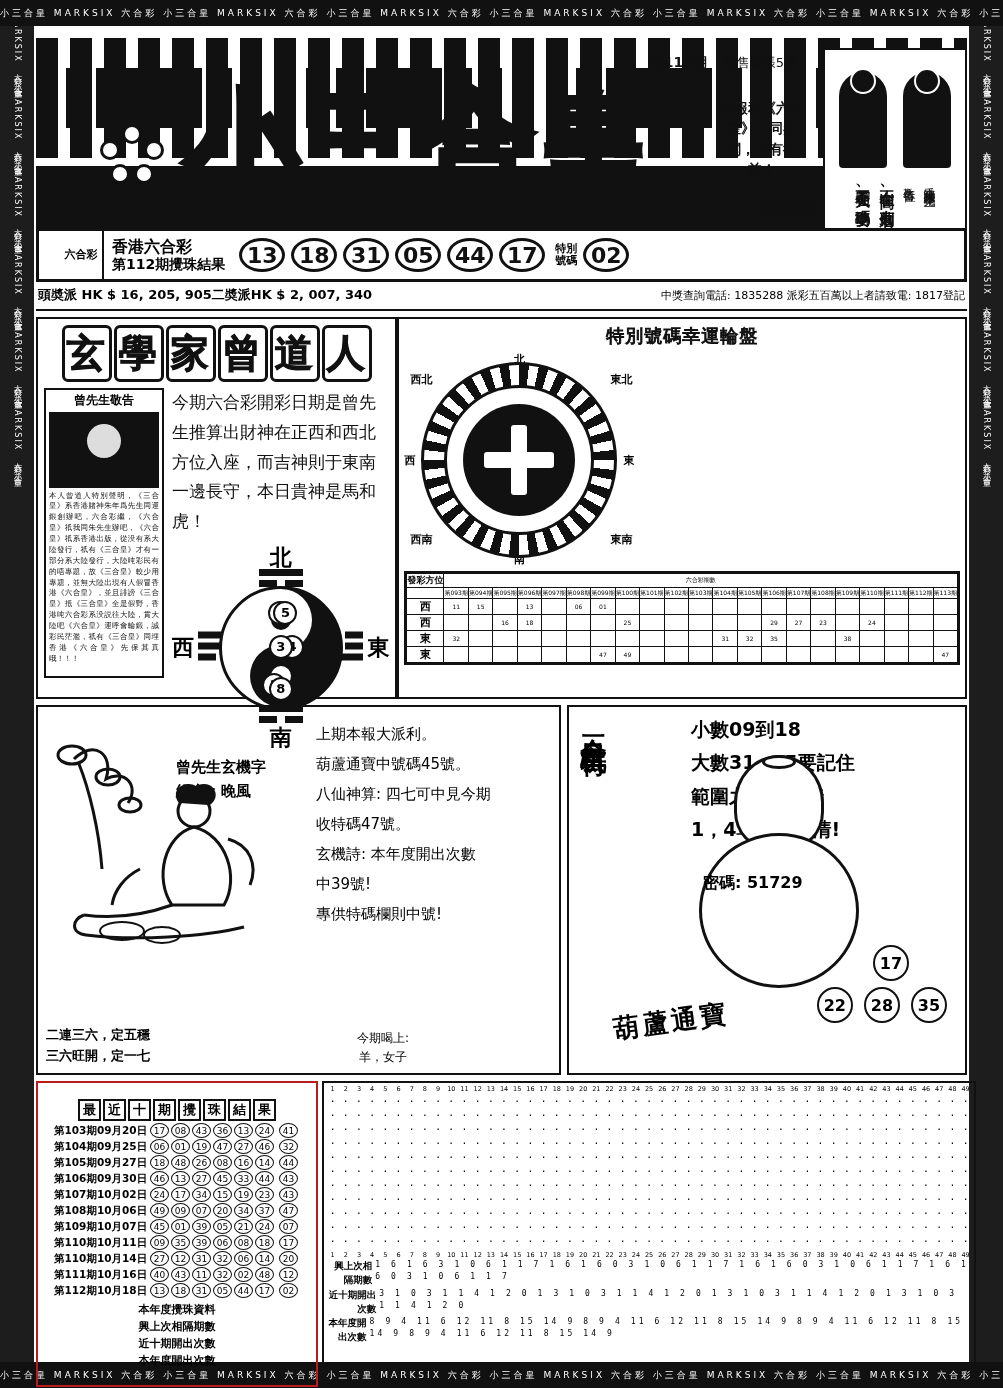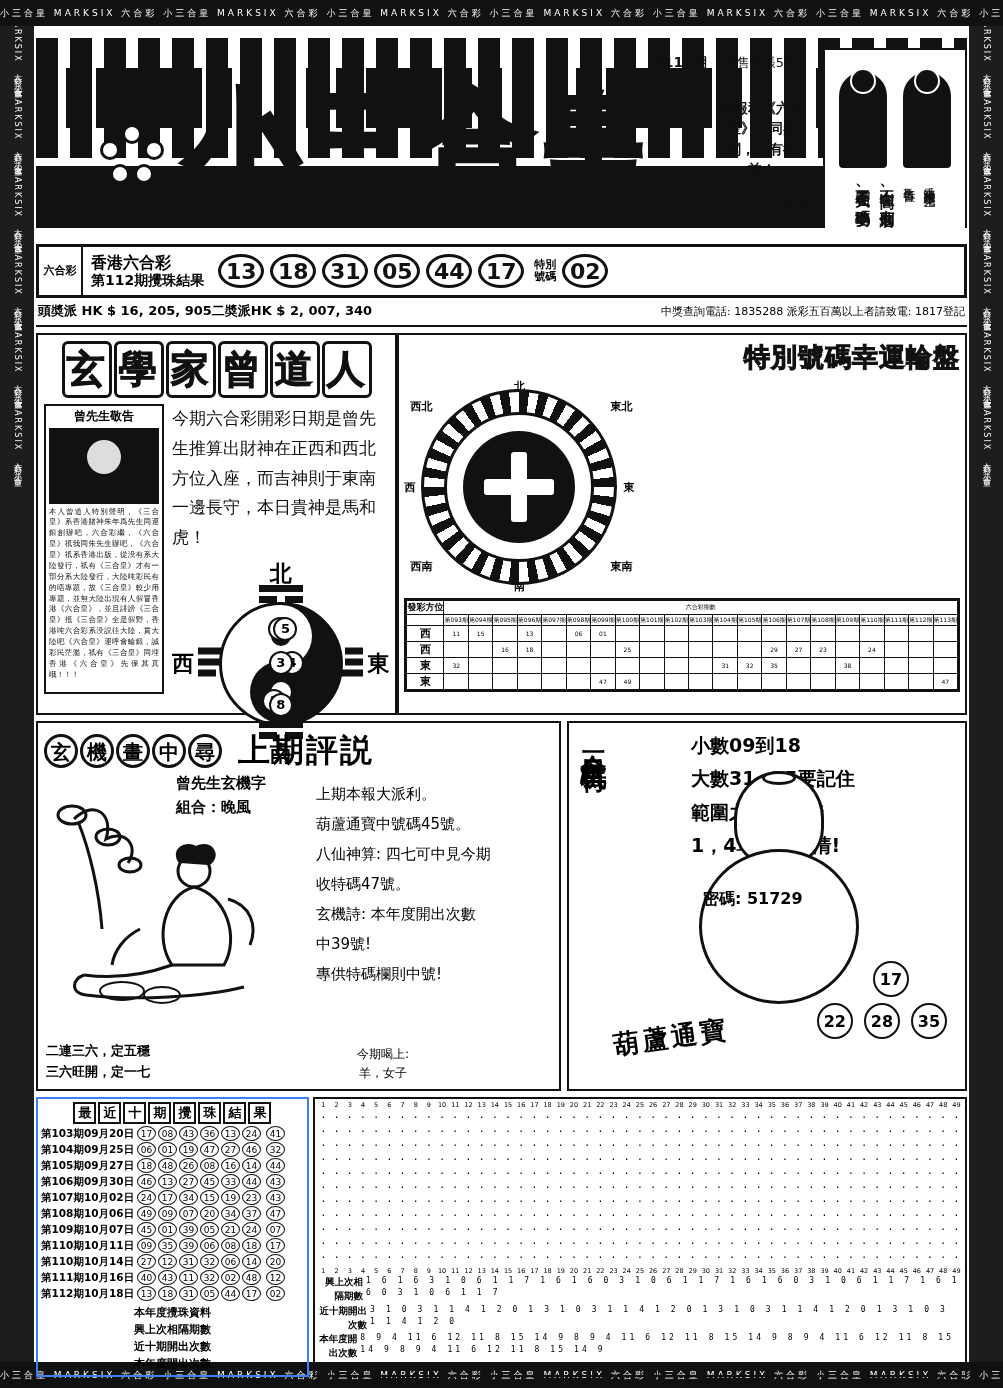--- a/index.html
+++ b/index.html
@@ -130,22 +130,23 @@
   .vtext {
     writing-mode: vertical-rl; text-orientation: upright;
     font-size: 12px; line-height: 1.35; color: #111;
     letter-spacing: 1px;
   }
   .vtext.big { font-size: 15px; font-weight: 700; }
 
   
   .result-bar {
     display: flex; align-items: center;
-    border: 3px solid #111; margin-top: 16px; height: 54px;
+    border: 3px solid #111; margin-top: 0; height: 54px;
     background: #fff;
+    padding-left: 21px;
   }
   .rb-logo {
     width: 44px; height: 100%; display:flex;align-items:center;justify-content:center;
     border-right: 2px solid #111; font-size: 11px; font-weight: 700; text-align:center;
     line-height:1.1;
   }
   .rb-label { padding: 0 8px; font-size: 16px; font-weight: 700; line-height: 1.2; }
   .rb-label .l2 { font-size: 14px; }
   .rb-balls { display: flex; align-items: center; gap: 6px; padding-left: 6px; }
   .ball {
@@ -231,21 +232,21 @@
   .num-badge {
     position: absolute; width: 24px; height: 24px; border: 2px solid #111;
     border-radius: 50%; font-size: 13px; display:flex;align-items:center;justify-content:center;
     background:#fff; font-weight:700; z-index: 5;
   }
   .master-footer { font-size: 15px; line-height: 1.6; margin-top: 2px; padding-left: 4px; font-weight: 700;}
 
   
   .wheel-panel { height: 382px; padding: 5px; }
   .wheel-title {
-    font-size: 26px; font-weight: 700; text-align: right; letter-spacing: 1px;
+    font-size: 18px; font-weight: 400; text-align: center; letter-spacing: 1px;
     border-bottom: 0; margin-bottom: 4px;
     -webkit-text-stroke: 1px #111;
   }
   .wheel-body { display: flex; gap: 6px; }
   .wheel-graphic {
     width: 230px; height: 215px; position: relative; flex-shrink: 0;
   }
   .wheel-outer {
     position: absolute; left: 50%; top: 50%; transform: translate(-50%,-50%);
     width: 196px; height: 196px; border-radius: 50%;
@@ -329,21 +330,21 @@
   .gourd-balls { position: absolute; right: 18px; bottom: 50px; }
   .gball {
     width: 36px; height: 36px; border: 2px solid #111; border-radius: 50%;
     display:inline-flex;align-items:center;justify-content:center;
     font-size: 16px; font-weight: 700; background:#fff; margin-left: 6px;
   }
   .gball-row1 { text-align: right; margin-bottom: 6px; padding-right: 38px;}
 
   
   .cols3 { display: flex; gap: 4px; margin-top: 6px; }
-  .draws-panel { width: 308px; border: 2px solid #3b82f6; padding: 3px; }
+  .draws-panel { width: 308px; border: 2px solid #b91c1c; padding: 16px; }
   .draws-title { text-align:center; font-size: 15px; font-weight: 700; margin-bottom: 2px;}
   .draws-title span { display:inline-block; border:2px solid #111; padding:0 3px; margin:0 1px; font-size:13px;}
   .draw-row { display: flex; align-items: center; font-size: 10.5px; margin-bottom: 1px; white-space: nowrap;}
   .draw-row .dlabel { width: 96px; font-weight: 700;}
   .dball {
     width: 19px; height: 15px; border: 1px solid #111; border-radius: 50%;
     display:inline-flex;align-items:center;justify-content:center;
     font-size: 9px; margin-right: 2px;
   }
   .dball.sp { border-width: 1.5px; margin-left: 3px;}
@@ -655,26 +656,20 @@
               </tbody>
             </table>
           </div>
         </div>
       </div>
     </div>
 
     <div class="cols2">
 
       <div class="review-panel">
-        <div class="review-head">
-          <div class="circ-title">
-            <span>玄</span><span>機</span><span>畫</span><span>中</span><span>尋</span>
-          </div>
-          <div class="review-head2">上期評説</div>
-        </div>
         <div class="review-body">
           <div class="review-art">
             <svg viewBox="0 0 250 250" width="250" height="250">
               <path d="M30 40 C50 20 70 35 62 60 C80 50 96 66 84 84" stroke="#111" fill="none" stroke-width="3"></path>
               <path d="M35 45 C45 70 55 110 58 150" stroke="#111" fill="none" stroke-width="3"></path>
               <ellipse cx="28" cy="36" rx="14" ry="9" stroke="#111" fill="none" stroke-width="3"></ellipse>
               <ellipse cx="64" cy="58" rx="12" ry="8" stroke="#111" fill="none" stroke-width="3"></ellipse>
               <ellipse cx="86" cy="86" rx="11" ry="7" stroke="#111" fill="none" stroke-width="3"></ellipse>
               <circle cx="150" cy="92" r="16" stroke="#111" fill="none" stroke-width="3"></circle>
               <path d="M136 84 C126 70 142 62 152 68 C168 60 178 78 164 86" stroke="#111" fill="#111" stroke-width="2"></path>

